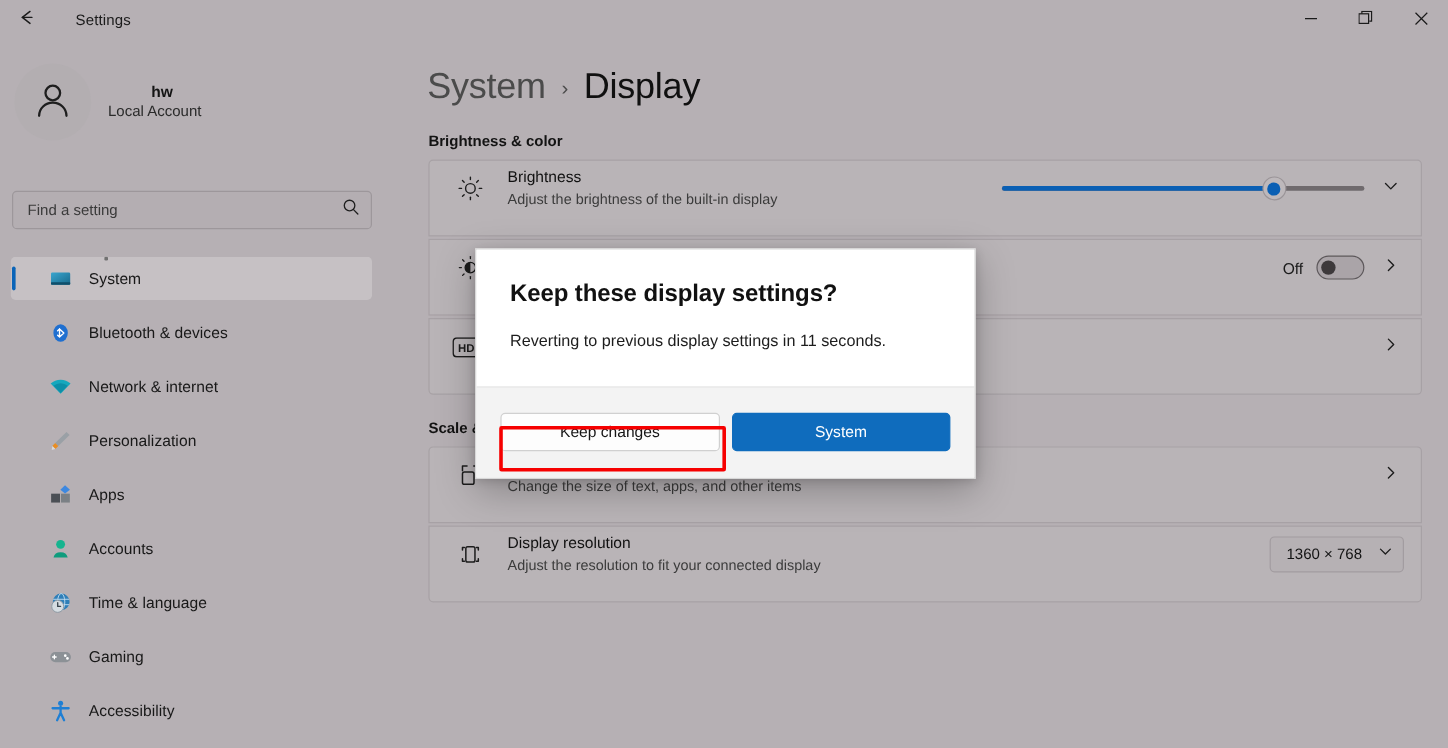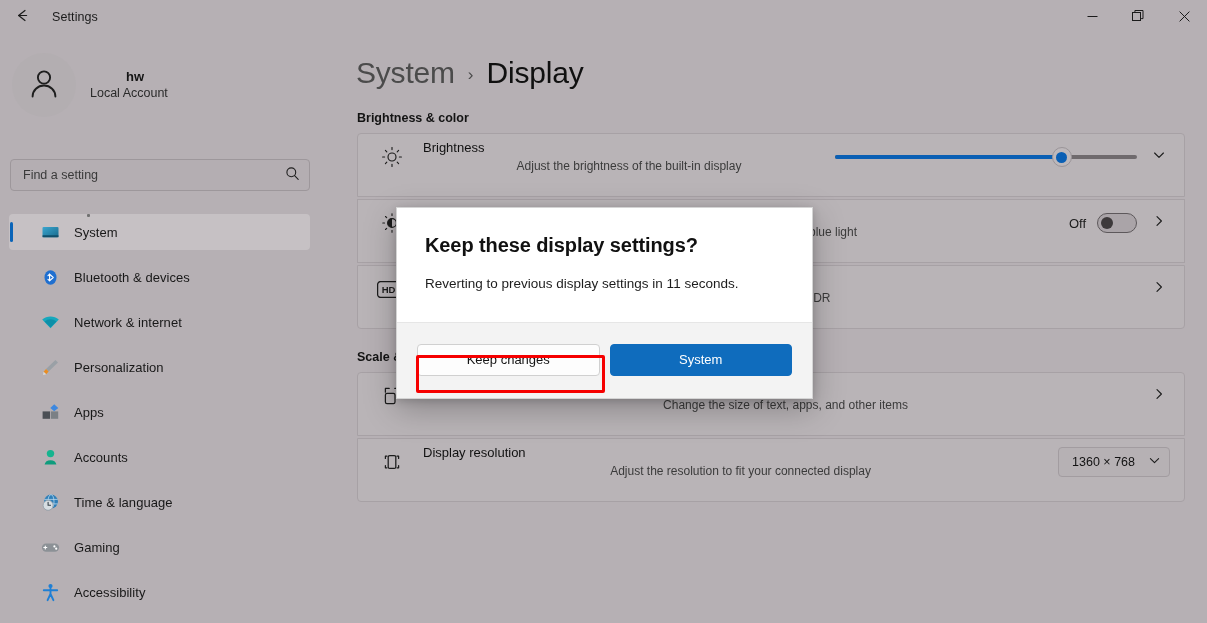--- a/index.html
+++ b/index.html
@@ -17,21 +17,21 @@
   .titlebar {
     position: absolute; top: 0; left: 0; width: 1207px; height: 34px;
     display: flex; align-items: center;
   }
   .back-btn {
     width: 34px; height: 32px; margin-left: 5px;
     display: flex; align-items: center; justify-content: center;
     border-radius: 4px; cursor: pointer;
   }
   .app-title {
-    font-size: 12.5px; color: #1b1b1b; margin-left: 13px;
+    font-size: 12.5px; color: #1b1b1b; margin-left: 24px;
     letter-spacing: .1px;
   }
   .wincontrols { position: absolute; right: 0; top: 0; display: flex; height: 34px; }
   .wc {
     width: 46px; height: 34px; display: flex; align-items: center; justify-content: center;
     cursor: pointer;
   }
 
   
   .sidebar {
@@ -107,21 +107,21 @@
   .card.grouped-top { border-radius: 4px 4px 0 0; margin-bottom: 2px; }
   .card.grouped-mid { border-radius: 0; margin-bottom: 2px; }
   .card.grouped-bot { border-radius: 0 0 4px 4px; }
 
   .row-icon {
     width: 34px; flex: 0 0 auto; display: flex; align-items: center; justify-content: center;
     margin-right: 14px;
   }
   .row-text { flex: 1; min-width: 0; }
   .row-title { font-size: 13px; color: #111; line-height: 1.45; }
-  .row-sub { font-size: 12px; color: #3b3b3b; line-height: 1.45; text-align: center; }
+  .row-sub { font-size: 12px; color: #3b3b3b; line-height: 1.45; }
   .row-right { display: flex; align-items: center; gap: 11px; flex: 0 0 auto; }
 
   
   .slider { position: relative; width: 302px; height: 22px; display: flex; align-items: center; }
   .sl-track {
     position: absolute; left: 0; right: 0; height: 4px; border-radius: 2px;
     background: #6f6a6d;
   }
   .sl-fill { position: absolute; left: 0; height: 4px; border-radius: 2px; background: #0a5fb4; }
   .sl-thumb {

